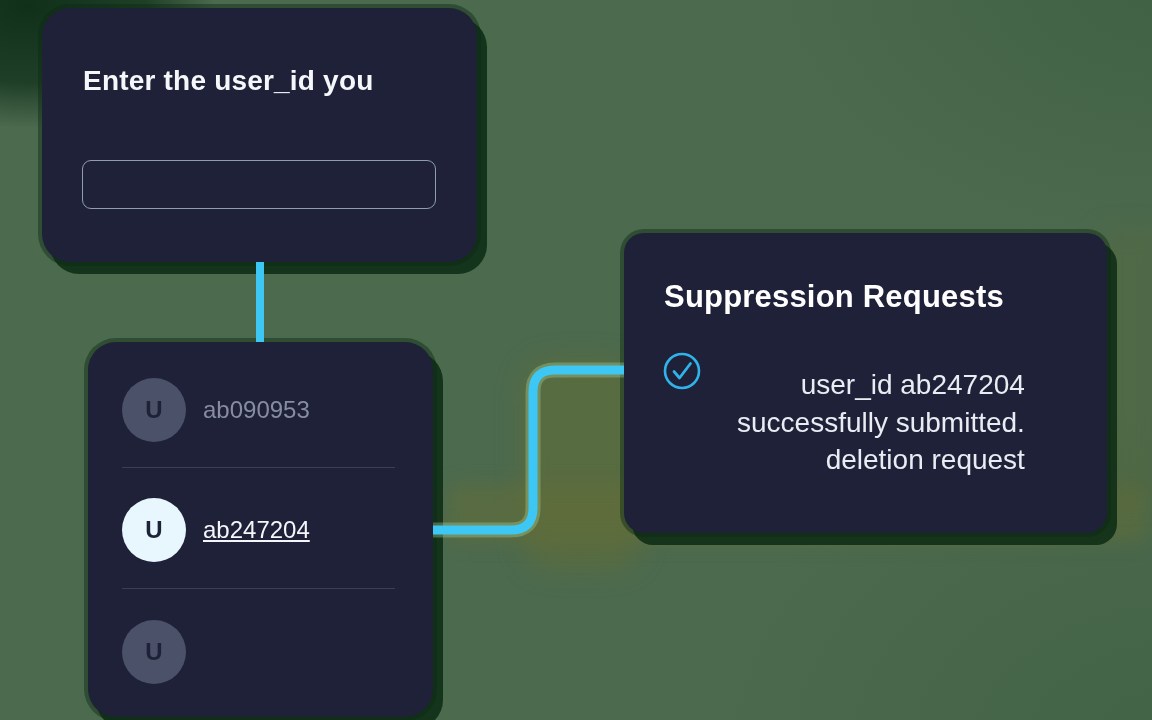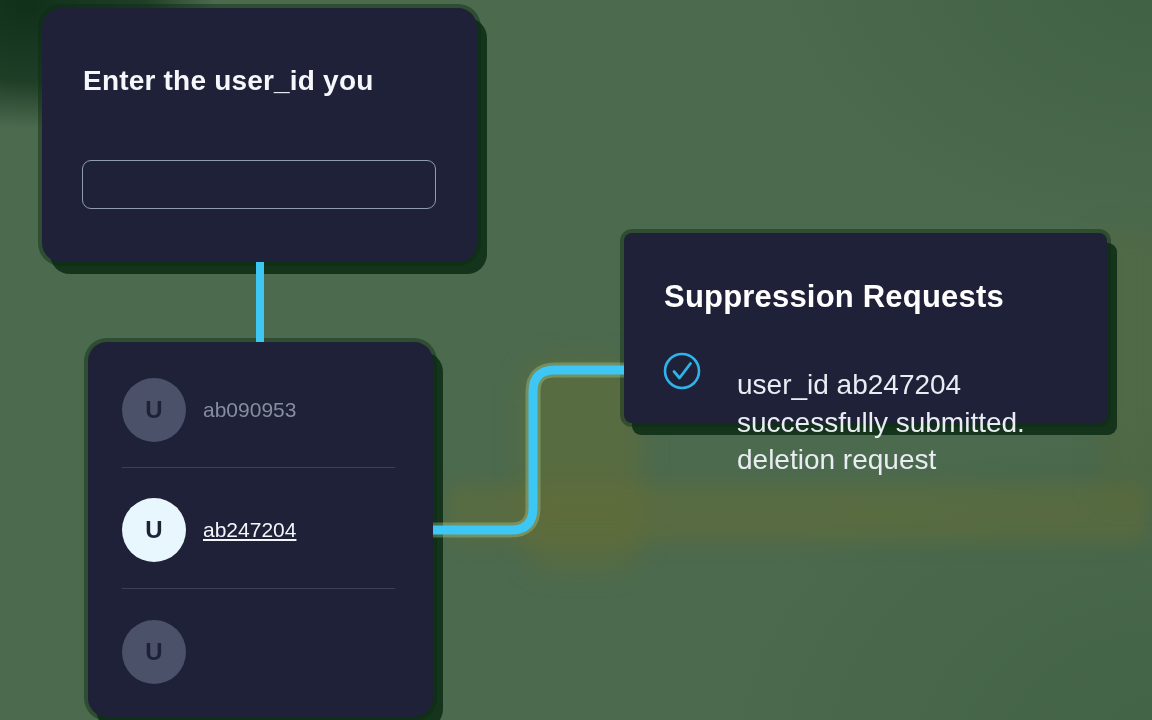--- a/index.html
+++ b/index.html
@@ -26,21 +26,21 @@
     background:rgba(99,109,55,.52);filter:blur(9px);border-radius:12px;
   }
   .patch-olive-right{
     left:1100px;top:230px;width:60px;height:270px;
     background:rgba(88,102,54,.30);filter:blur(12px);
   }
   
   svg.connectors{position:absolute;left:0;top:0;z-index:3;pointer-events:none;}
   
   .card{
-    position:absolute;z-index:2;background:#1e2137;border-radius:19px;
+    position:absolute;z-index:2;background:#1e2137;border-radius:28px;
     box-shadow:0 0 0 4px rgba(10,42,18,.45), 9px 11px 0 1px rgba(9,40,17,.82);
   }
   .prompt-card{left:42px;top:8px;width:435px;height:254px;}
   .prompt-title{
     position:absolute;left:41px;top:52px;
     color:#f5f7fa;font-size:28px;line-height:42px;font-weight:700;letter-spacing:.2px;
   }
   .prompt-input{
     position:absolute;left:40px;top:152px;width:354px;height:49px;
     background:transparent;border:1.5px solid #929cb0;border-radius:9px;
@@ -52,28 +52,28 @@
     position:absolute;left:34px;right:36px;height:64px;
     display:flex;align-items:center;gap:17px;cursor:pointer;
   }
   .row-0{top:36px;} .row-1{top:156px;} .row-2{top:278px;}
   .avatar{
     width:64px;height:64px;border-radius:50%;flex:0 0 64px;
     background:#4a5168;display:flex;align-items:center;justify-content:center;
   }
   .avatar span{color:#1d2236;font-size:24px;font-weight:600;}
   .list-row.selected .avatar{background:#e8f6fd;}
-  .list-label{color:#868da0;font-size:21px;font-weight:400;}
+  .list-label{color:#868da0;font-size:24px;font-weight:400;}
   .list-row.selected .list-label{color:#f4f6fa;text-decoration:underline;}
   .divider{
     position:absolute;left:34px;width:273px;height:0;
     border-top:1.5px solid #394056;
   }
   .div-0{top:125px;} .div-1{top:246px;}
-  .result-card{left:624px;top:233px;width:483px;height:190px;border-radius:8px;}
+  .result-card{left:624px;top:233px;width:483px;height:300px;border-radius:20px;text-align:right;}
   .result-title{
     position:absolute;left:40px;top:46px;
     color:#ffffff;font-size:31px;font-weight:700;letter-spacing:.2px;
   }
   .check-icon{position:absolute;left:37px;top:117px;width:42px;height:42px;}
   .result-message{
     position:absolute;left:113px;top:109px;
     color:#e9edf3;font-size:28px;line-height:37.5px;font-weight:400;margin-top:24px;
   }
 </style>

